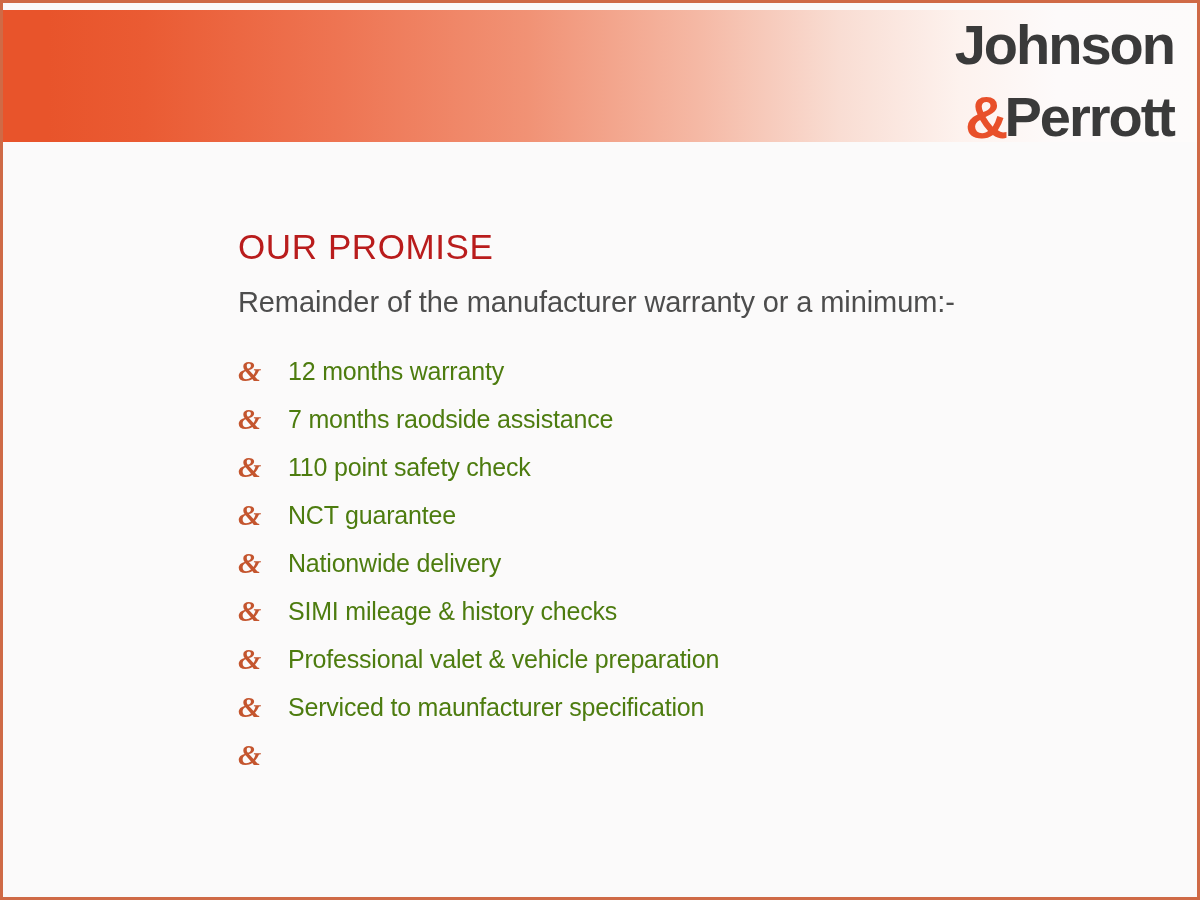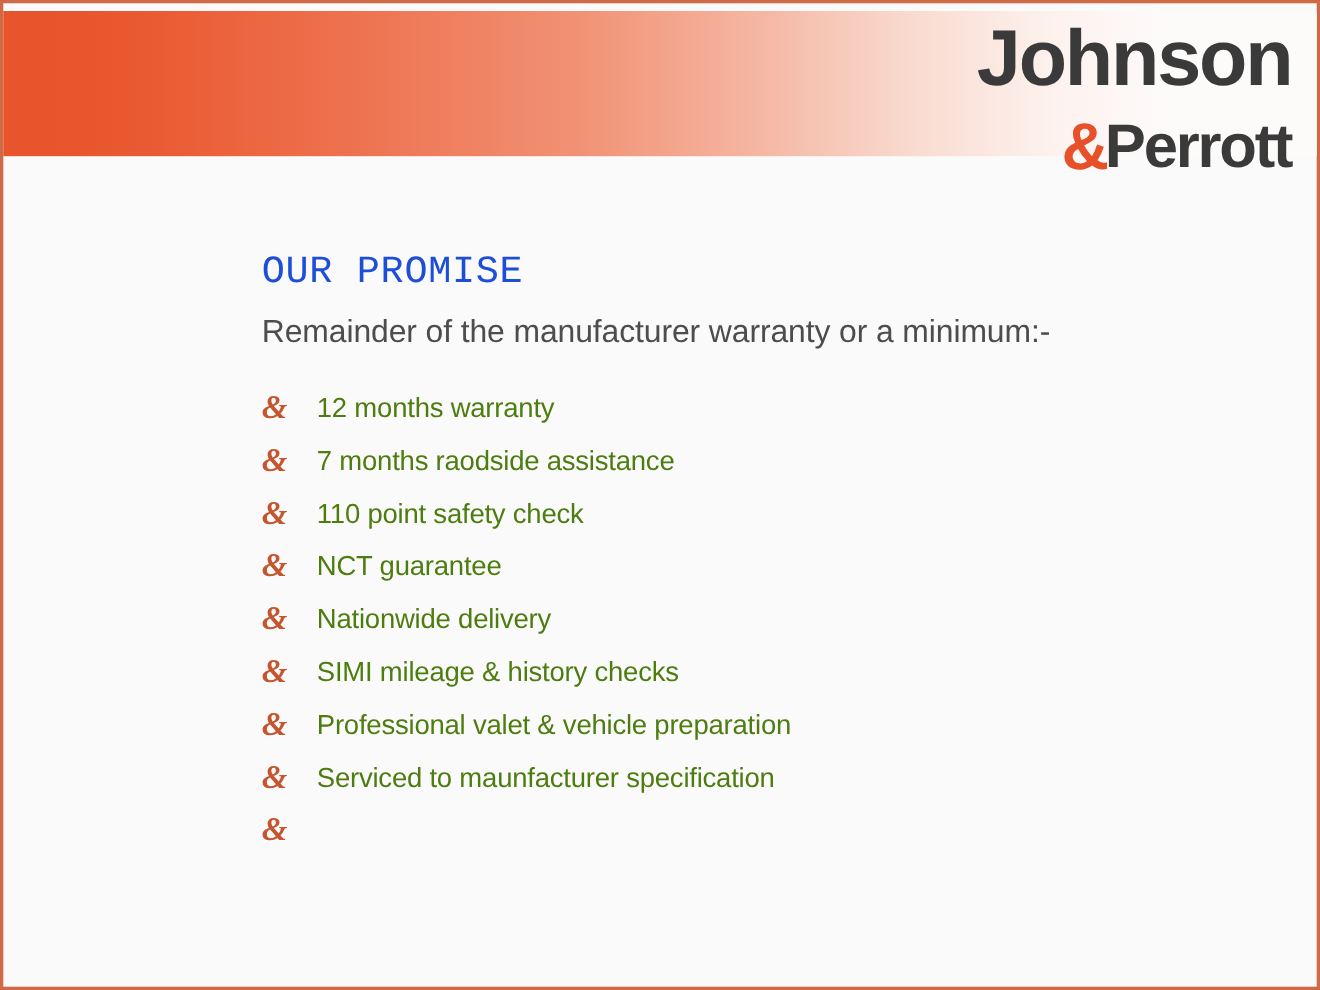--- a/index.html
+++ b/index.html
@@ -57,21 +57,21 @@
     position: absolute;
     right: 26px;
     top: 8px;
     text-align: right;
     line-height: 1;
     user-select: none;
   }
   .logo-line1 {
     font-family: "Liberation Sans", sans-serif;
     font-weight: bold;
-    font-size: 72px;
+    font-size: 56px;
     letter-spacing: -2.0px;
     color: #3a3a3a;
     display: block;
     line-height: 0.98;
   }
   .logo-line2 {
     display: block;
     font-family: "Liberation Sans", sans-serif;
     font-weight: bold;
     font-size: 56px;
@@ -93,25 +93,25 @@
 
   
   .content {
     position: absolute;
     left: 235px;
     top: 225px;
     right: 40px;
   }
 
   .promise-title {
-    font-family: Liberation Mono, monospace;
+    font-family: Liberation Sans, sans-serif;
     font-size: 35px;
     font-weight: normal;
     letter-spacing: 0.6px;
-    color: #1d4ed8;
+    color: #b91c1c;
     margin: 0 0 18px 0;
     line-height: 1.1;
   }
 
   .promise-subtitle {
     font-family: "Liberation Sans", sans-serif;
     font-size: 29px;
     font-weight: normal;
     color: #4d4d4d;
     margin: 0 0 28px 0;

